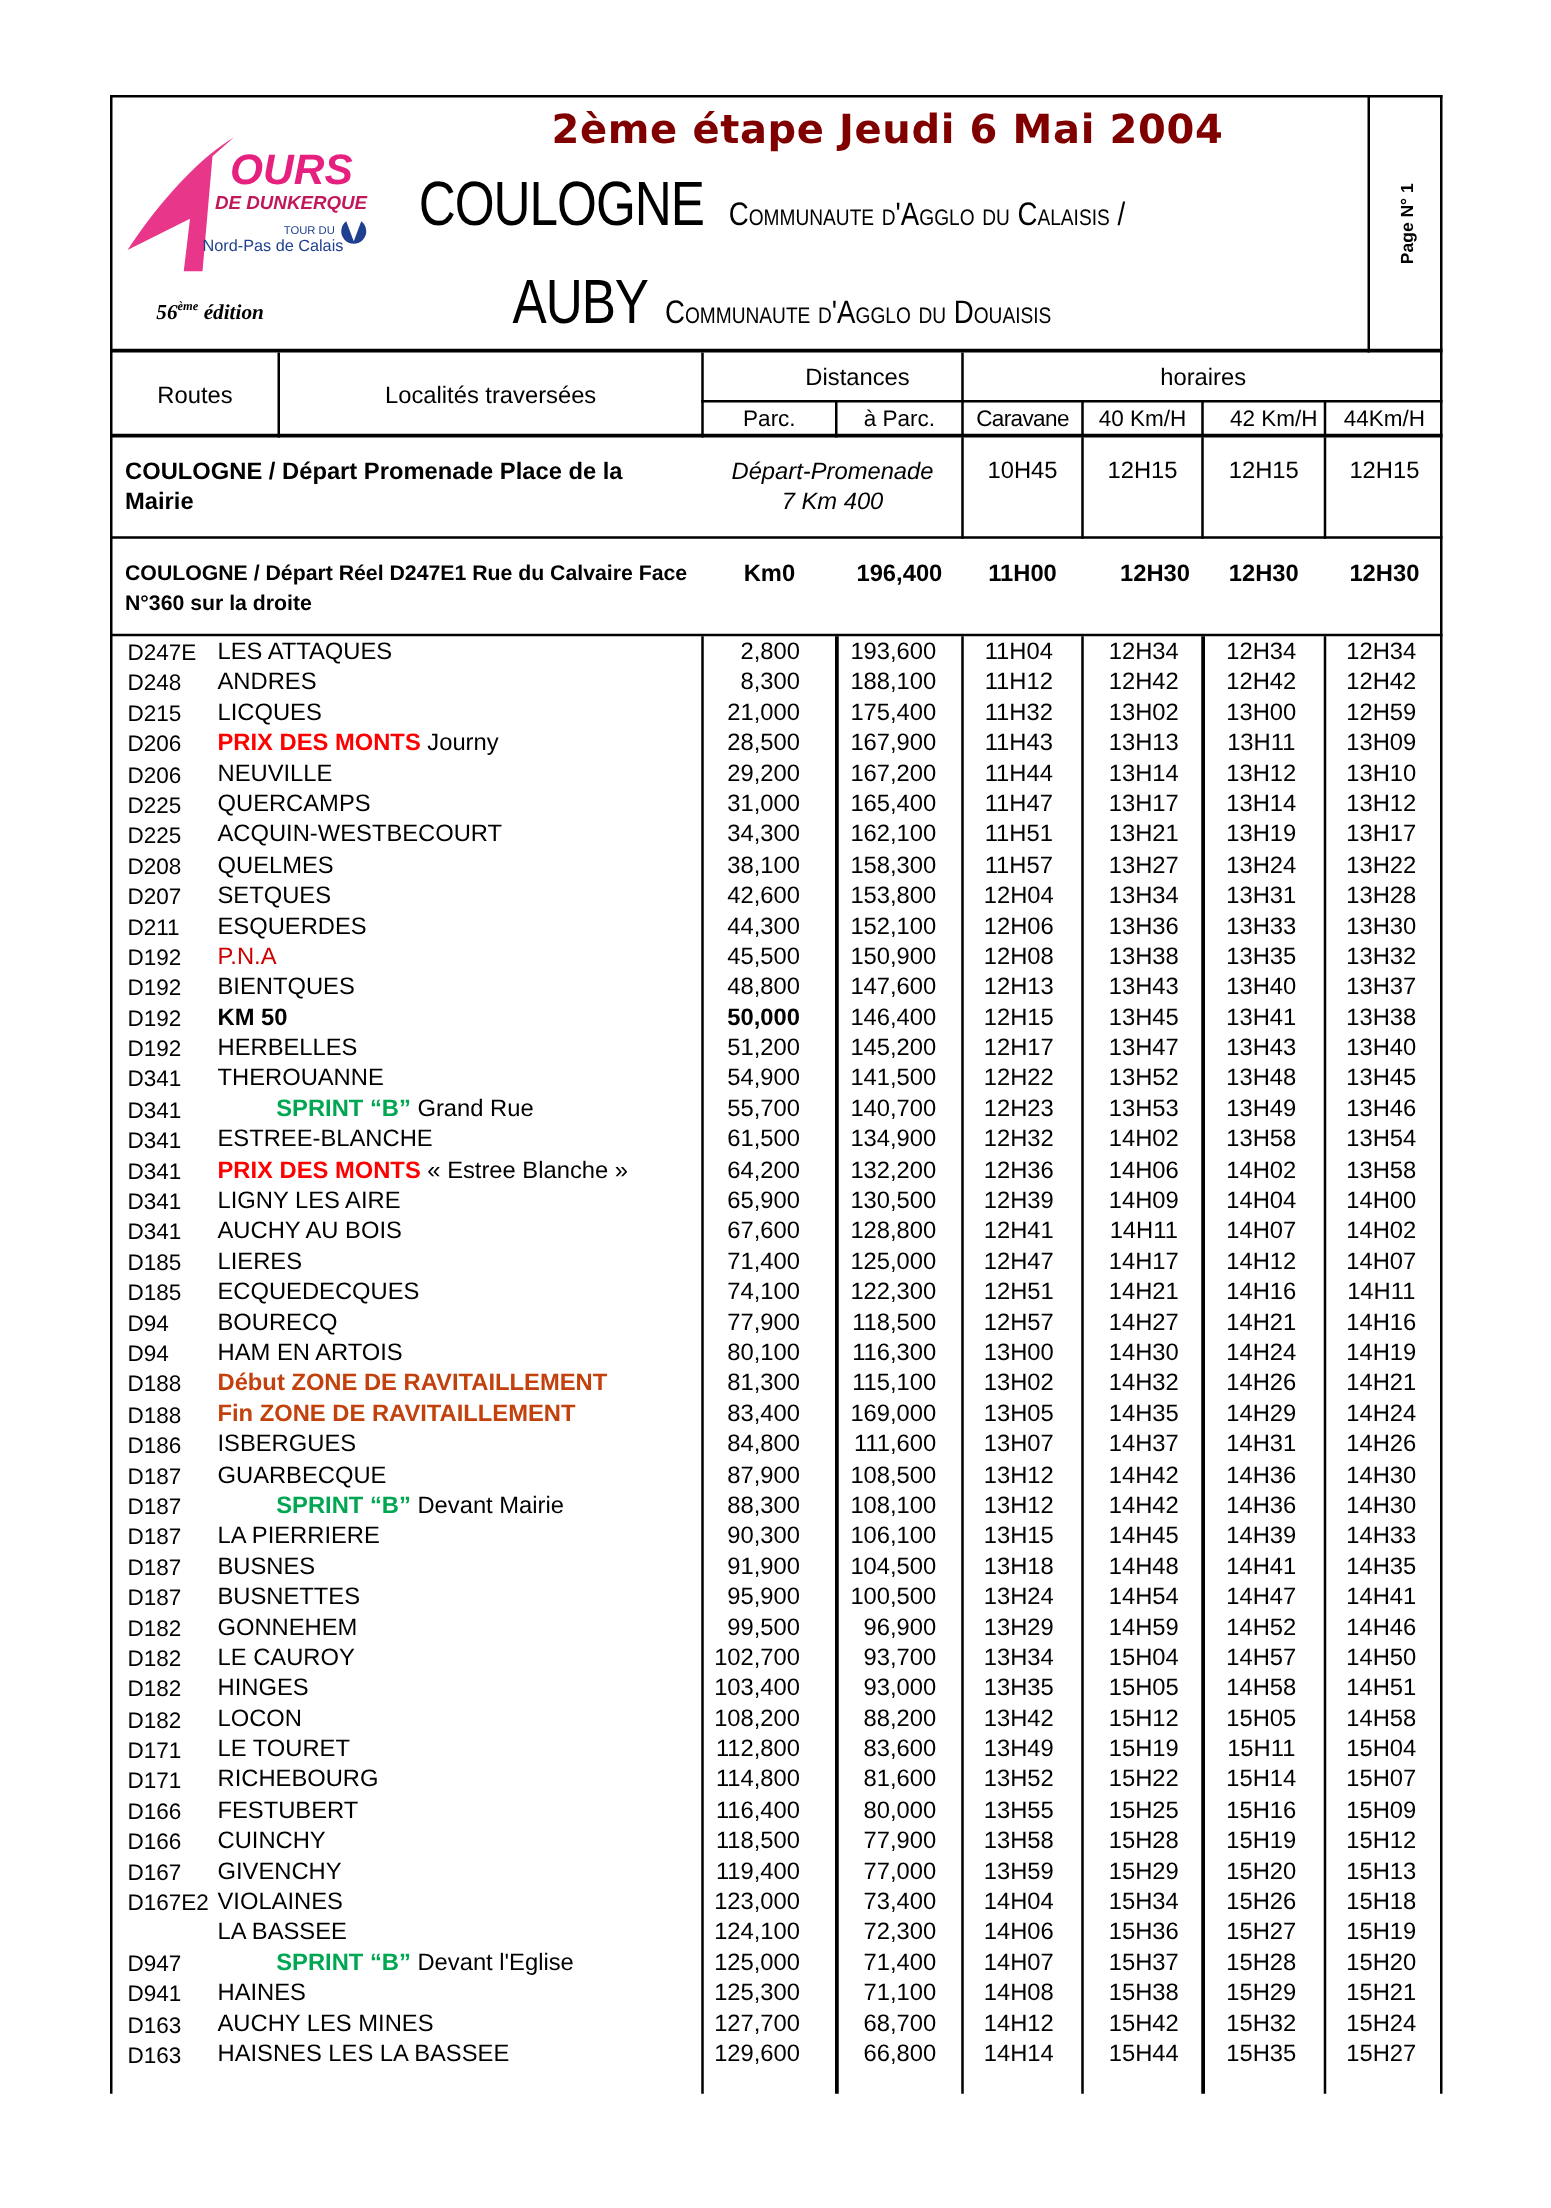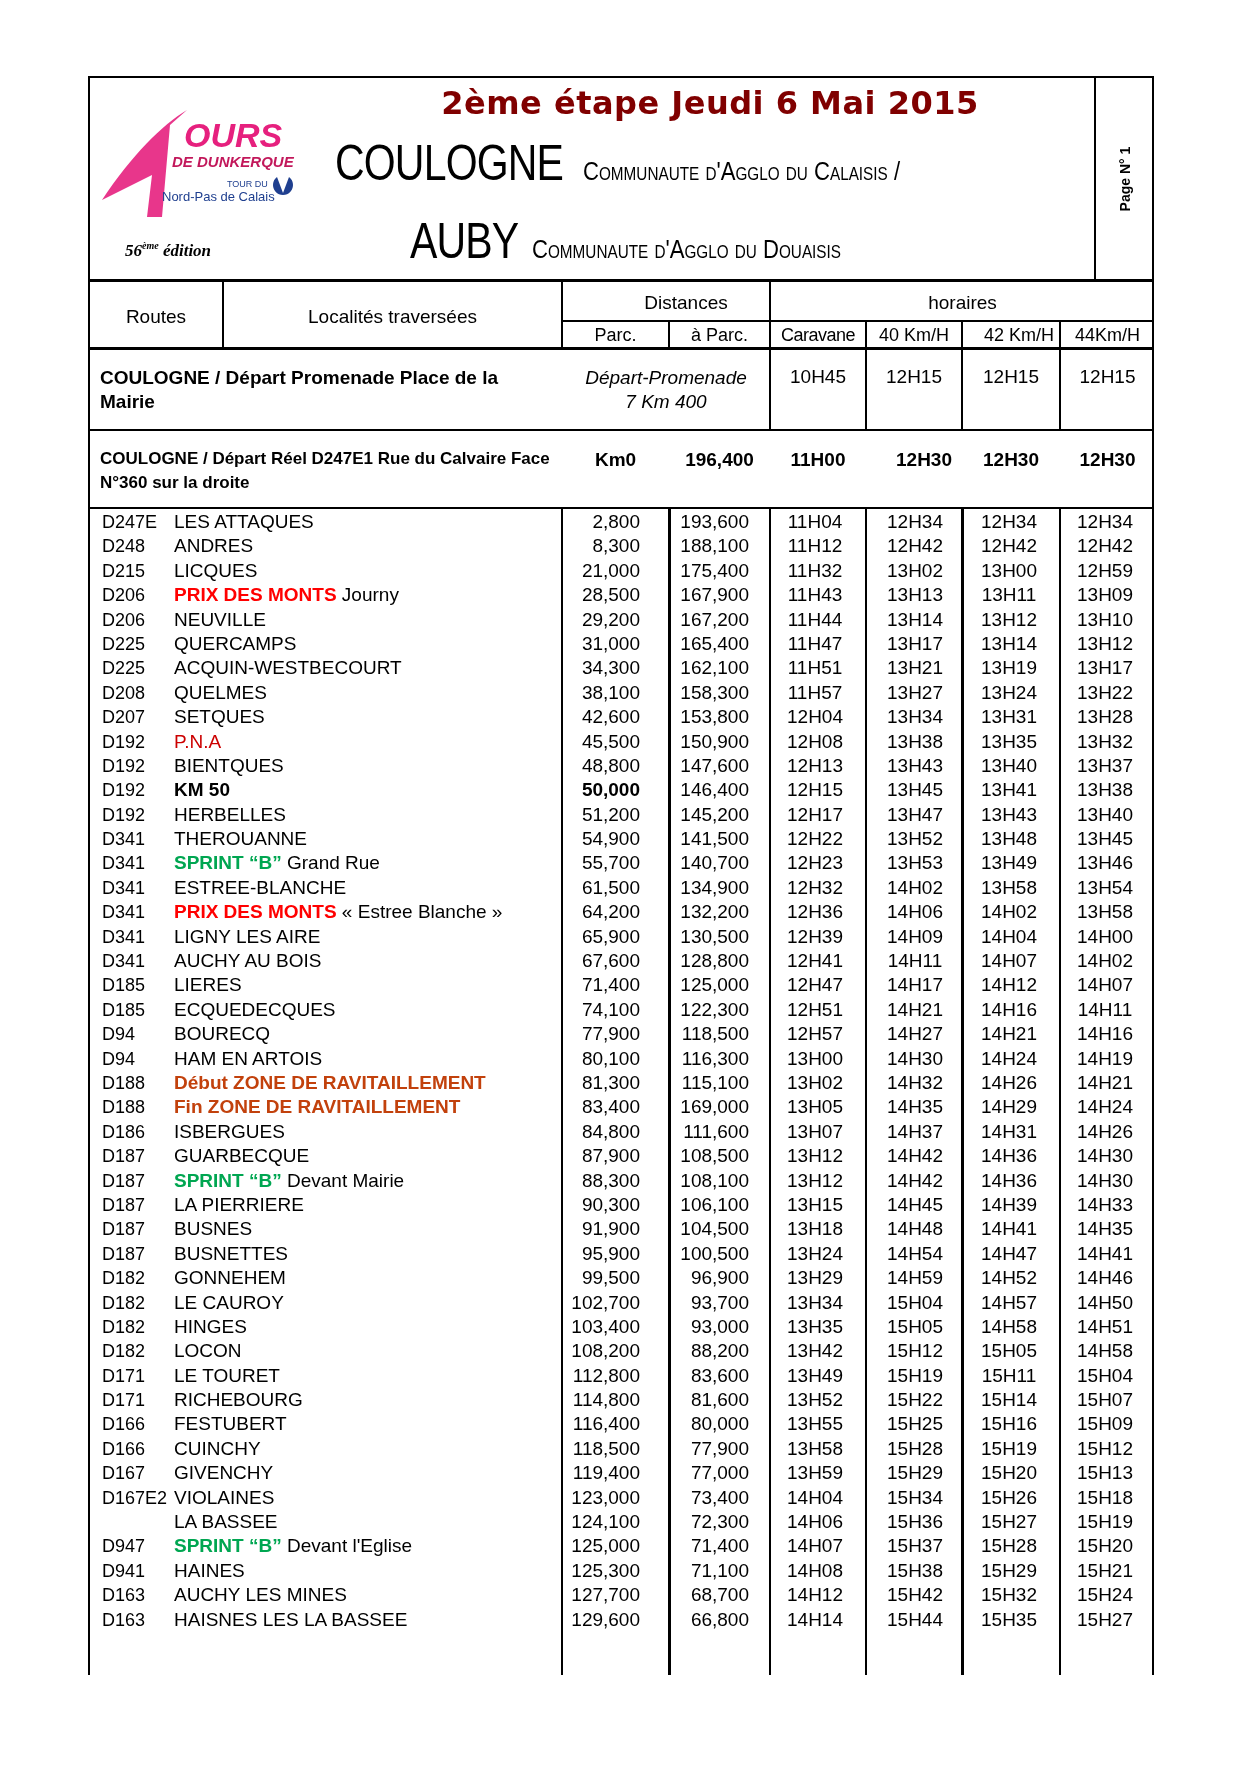--- a/index.html
+++ b/index.html
@@ -31,21 +31,21 @@
   .c-loc { left:86px; }
   .c-parc { left:474px; width:78px; text-align:right; }
   .c-aparc { left:583px; width:78px; text-align:right; }
   .c-t { width:94px; text-align:center; }
   .c-car { left:680px; }
   .c-40 { left:780px; }
   .c-42 { left:874px; }
   .c-44 { left:970px; }
   .red { color:#ff0000; font-weight:bold; }
   .red2 { color:#cc0000; }
-  .green { color:#00a651; font-weight:bold; }
+  .green { color:#00a651; font-weight:bold;margin-left:47px; }
   .lgreen { color:#c2410c; font-weight:bold; }
   .bold { font-weight:bold; }
 </style>
 </head>
 <body>
 
 <div class="frame"></div>
 
 <div class="hdr"></div>
 
@@ -53,21 +53,21 @@
   <path d="M95 5 C70 20 40 50 10 95 L60 70 L55 112 L70 112 L78 20 Z" fill="#e6207e" opacity="0.9"></path>
   <text x="92" y="42" font-family="Liberation Sans, sans-serif" font-style="italic" font-weight="bold" font-size="34" fill="#e6207e">OURS</text>
   <text x="80" y="62" font-family="Liberation Sans, sans-serif" font-style="italic" font-weight="bold" font-size="15" fill="#c2185b">DE DUNKERQUE</text>
   <text x="135" y="82" font-family="Liberation Sans, sans-serif" font-size="9" fill="#1f3f8f">TOUR DU</text>
   <text x="70" y="96" font-family="Liberation Sans, sans-serif" font-size="13" fill="#1f3f8f">Nord-Pas de Calais</text>
   <path d="M185 72 a10 10 0 1 0 12 0 l-6 16 z" fill="#1f3f8f"></path>
 </svg>
 
 <div class="edition"><span>56</span><sup>ème</sup> <span>édition</span></div>
 
-<div class="stage">2ème étape  Jeudi 6 Mai 2015</div>
+<div class="stage">2ème étape  Jeudi 6 Mai 2004</div>
 
 <div class="city1">
   <span class="big">COULOGNE</span><span class="sub" style="margin-left:-30px">Communaute d'Agglo du Calaisis /</span>
 </div>
 <div class="city2">
   <span class="big">AUBY</span><span class="sub" style="margin-left:-10px">Communaute d'Agglo du Douaisis</span>
 </div>
 
 <div class="pagebox">
     <span>Page N° 1</span>
@@ -210,20 +210,30 @@
       <span class="c-route">D207</span>
       <span class="c-loc"><span>SETQUES</span></span>
       <span class="c-parc">42,600</span>
       <span class="c-aparc">153,800</span>
       <span class="c-t c-car">12H04</span>
       <span class="c-t c-40">13H34</span>
       <span class="c-t c-42">13H31</span>
       <span class="c-t c-44">13H28</span>
     </div>
     <div class="row">
+      <span class="c-route">D211</span>
+      <span class="c-loc"><span>ESQUERDES</span></span>
+      <span class="c-parc">44,300</span>
+      <span class="c-aparc">152,100</span>
+      <span class="c-t c-car">12H06</span>
+      <span class="c-t c-40">13H36</span>
+      <span class="c-t c-42">13H33</span>
+      <span class="c-t c-44">13H30</span>
+    </div>
+    <div class="row">
       <span class="c-route">D192</span>
       <span class="c-loc"><span class="red2">P.N.A</span> <span></span></span>
       <span class="c-parc">45,500</span>
       <span class="c-aparc">150,900</span>
       <span class="c-t c-car">12H08</span>
       <span class="c-t c-40">13H38</span>
       <span class="c-t c-42">13H35</span>
       <span class="c-t c-44">13H32</span>
     </div>
     <div class="row">

